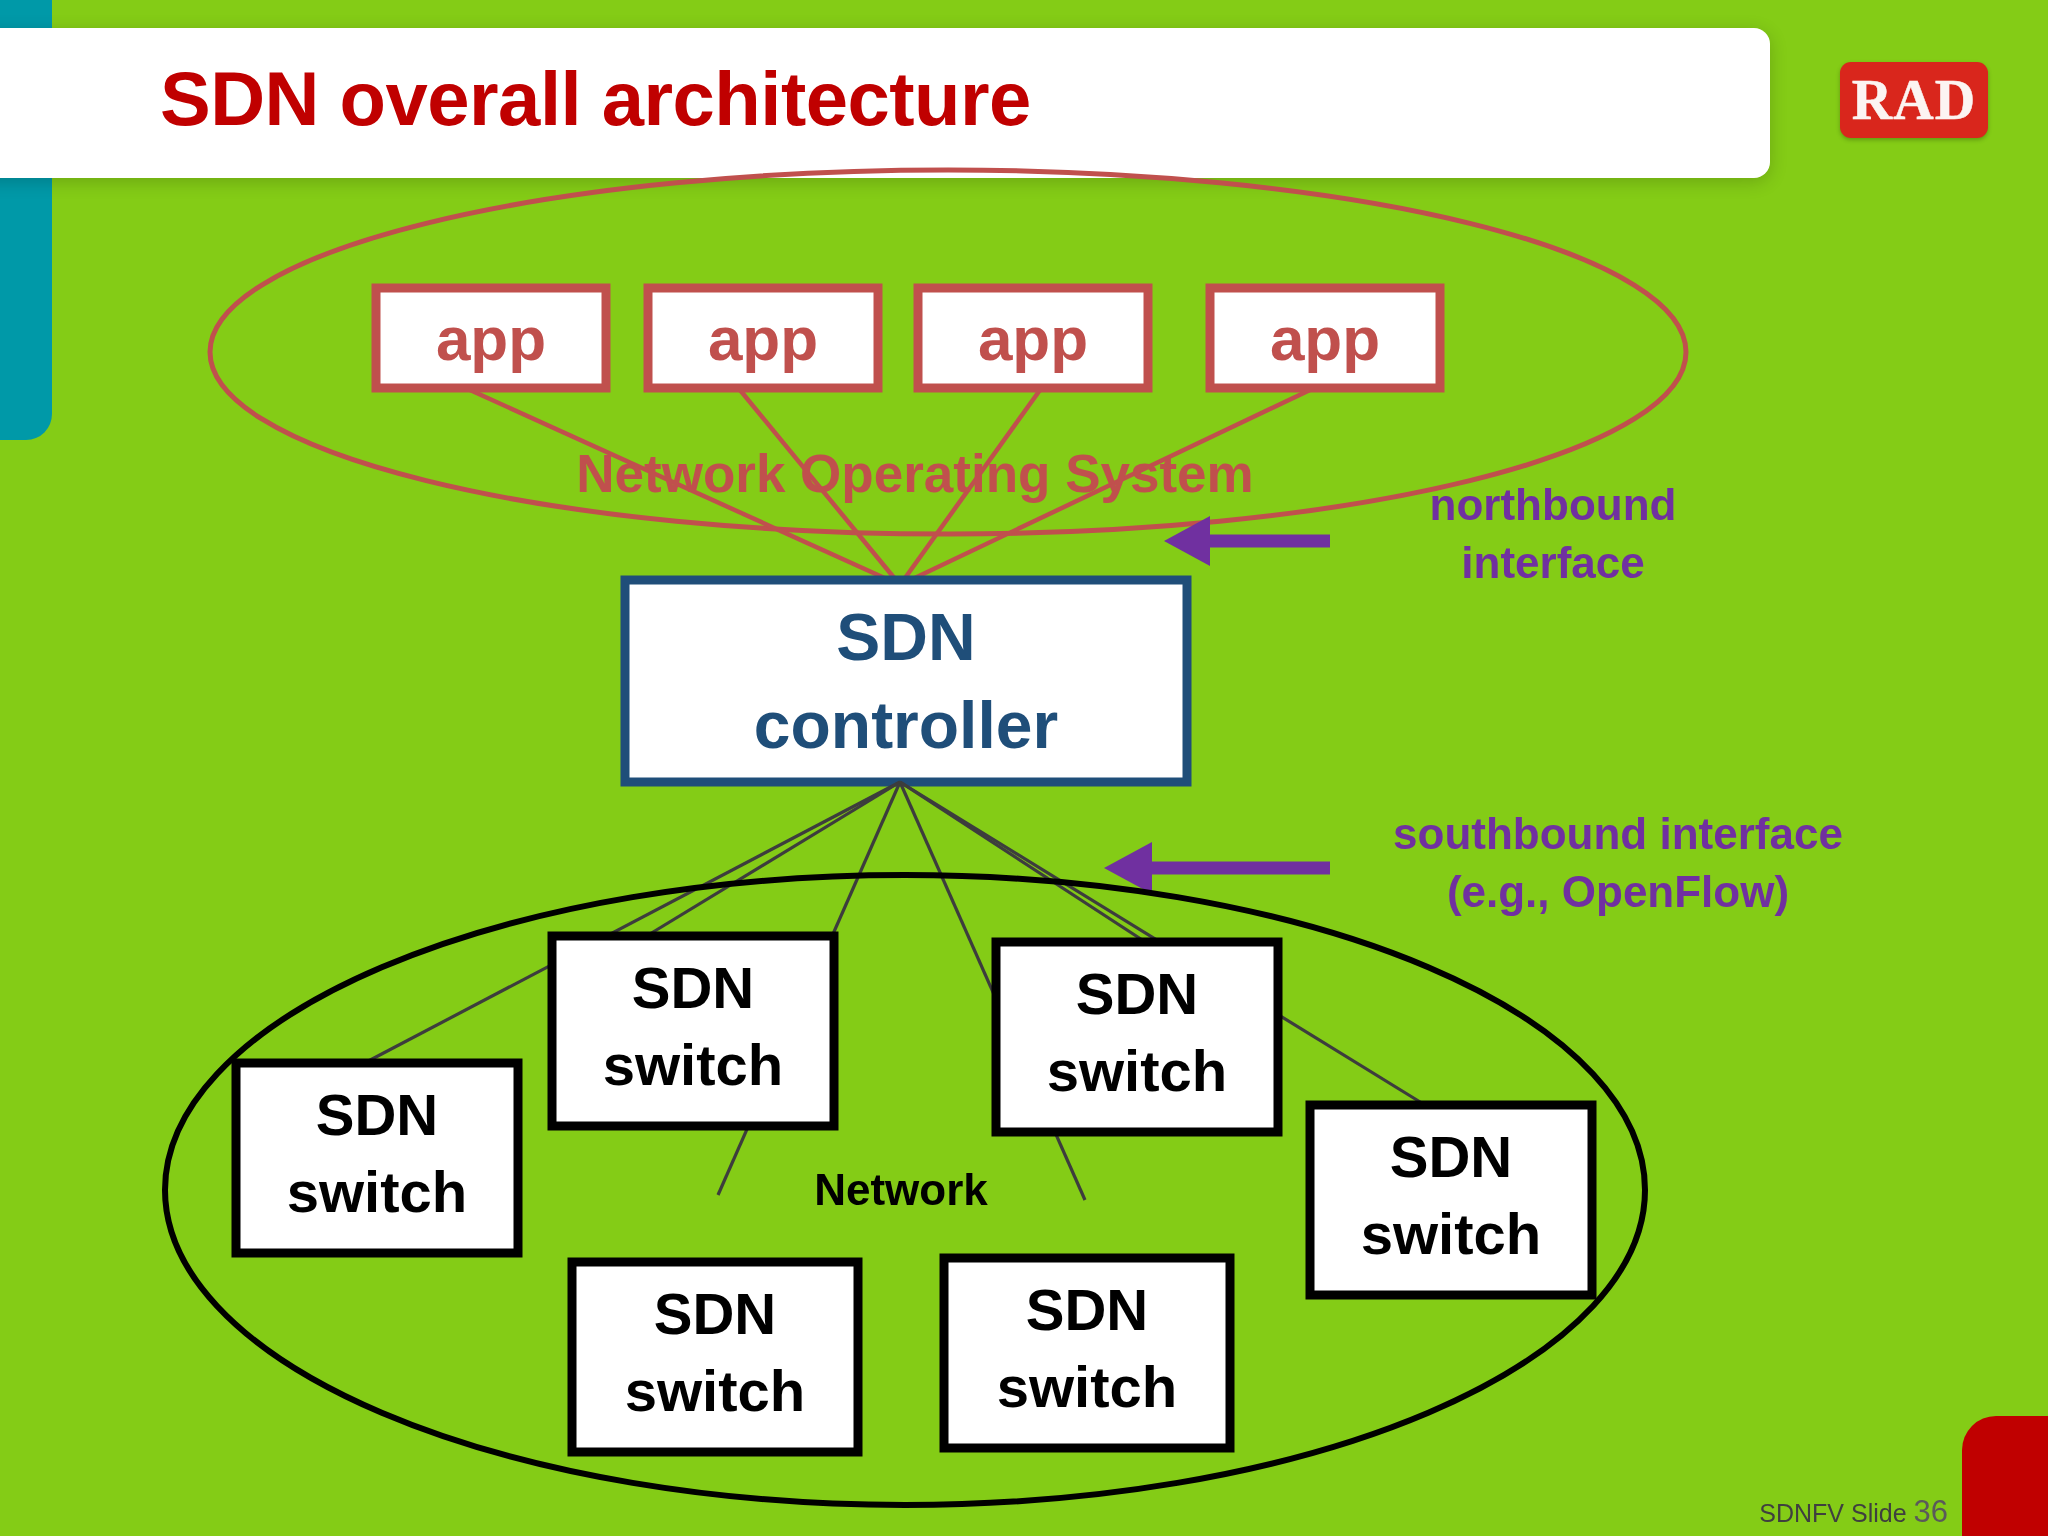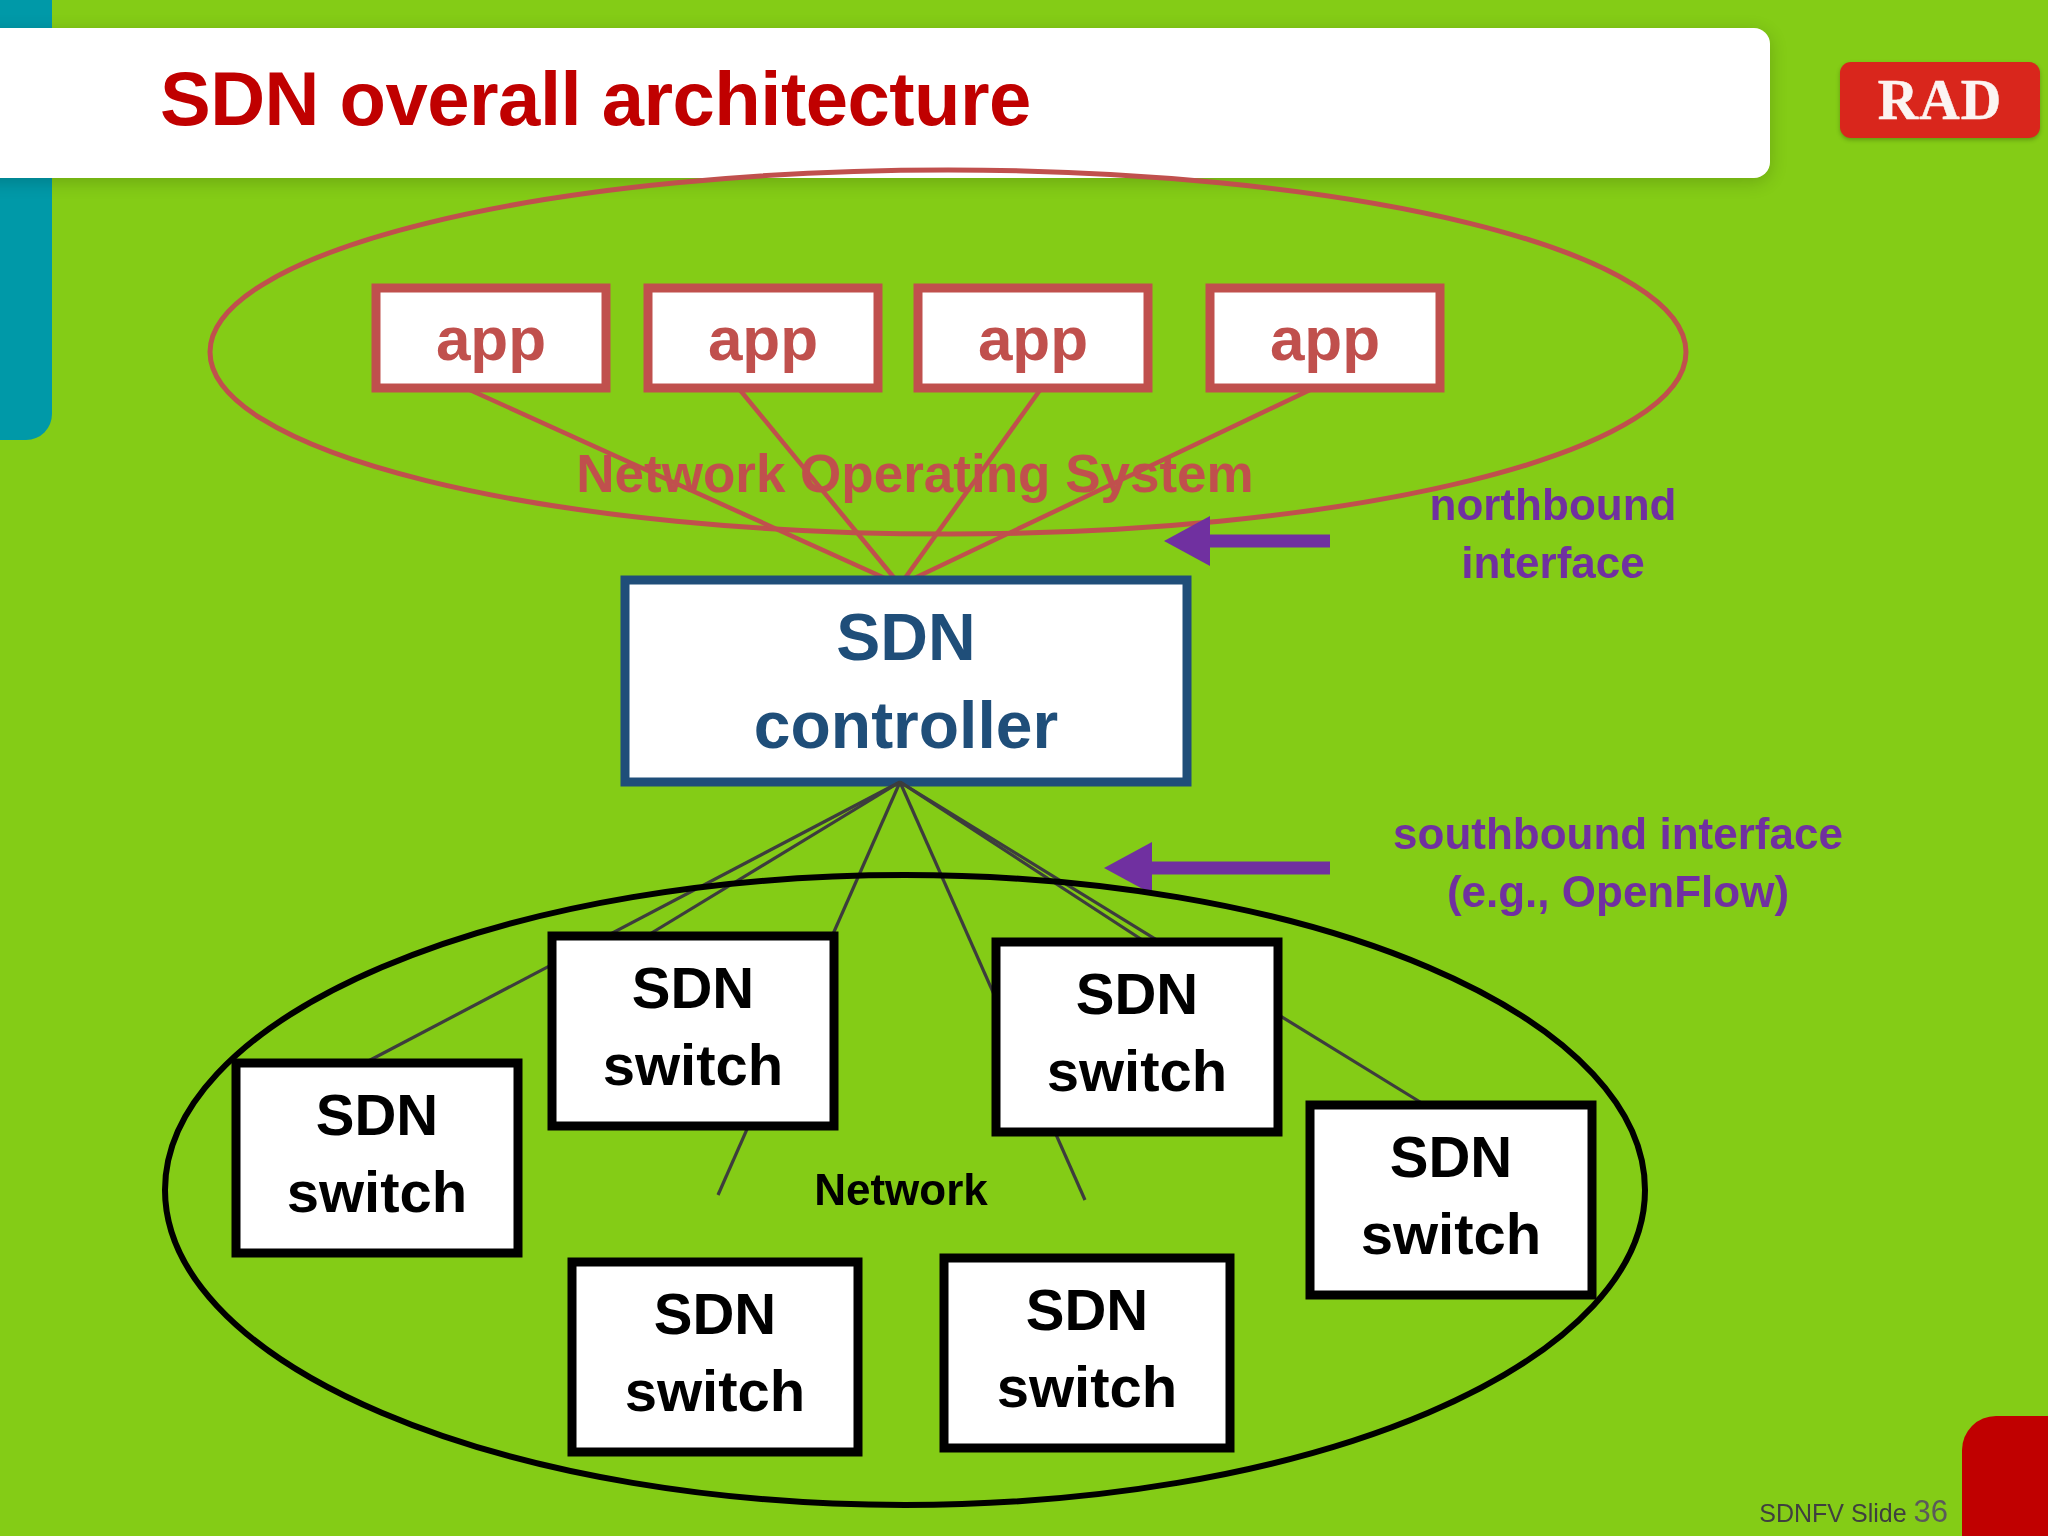--- a/index.html
+++ b/index.html
@@ -50,21 +50,21 @@
     letter-spacing: -0.5px;
     white-space: nowrap;
     z-index: 6;
   }
 
   
   #rad-logo {
     position: absolute;
     left: 1840px;
     top: 62px;
-    width: 200px;
+    width: 148px;
     height: 76px;
     background: #D9261C;
     border-radius: 11px;
     z-index: 6;
     display: flex;
     align-items: center;
     justify-content: center;
     box-shadow: 0 2px 4px rgba(0,0,0,0.25);
   }
   #rad-logo-text {

